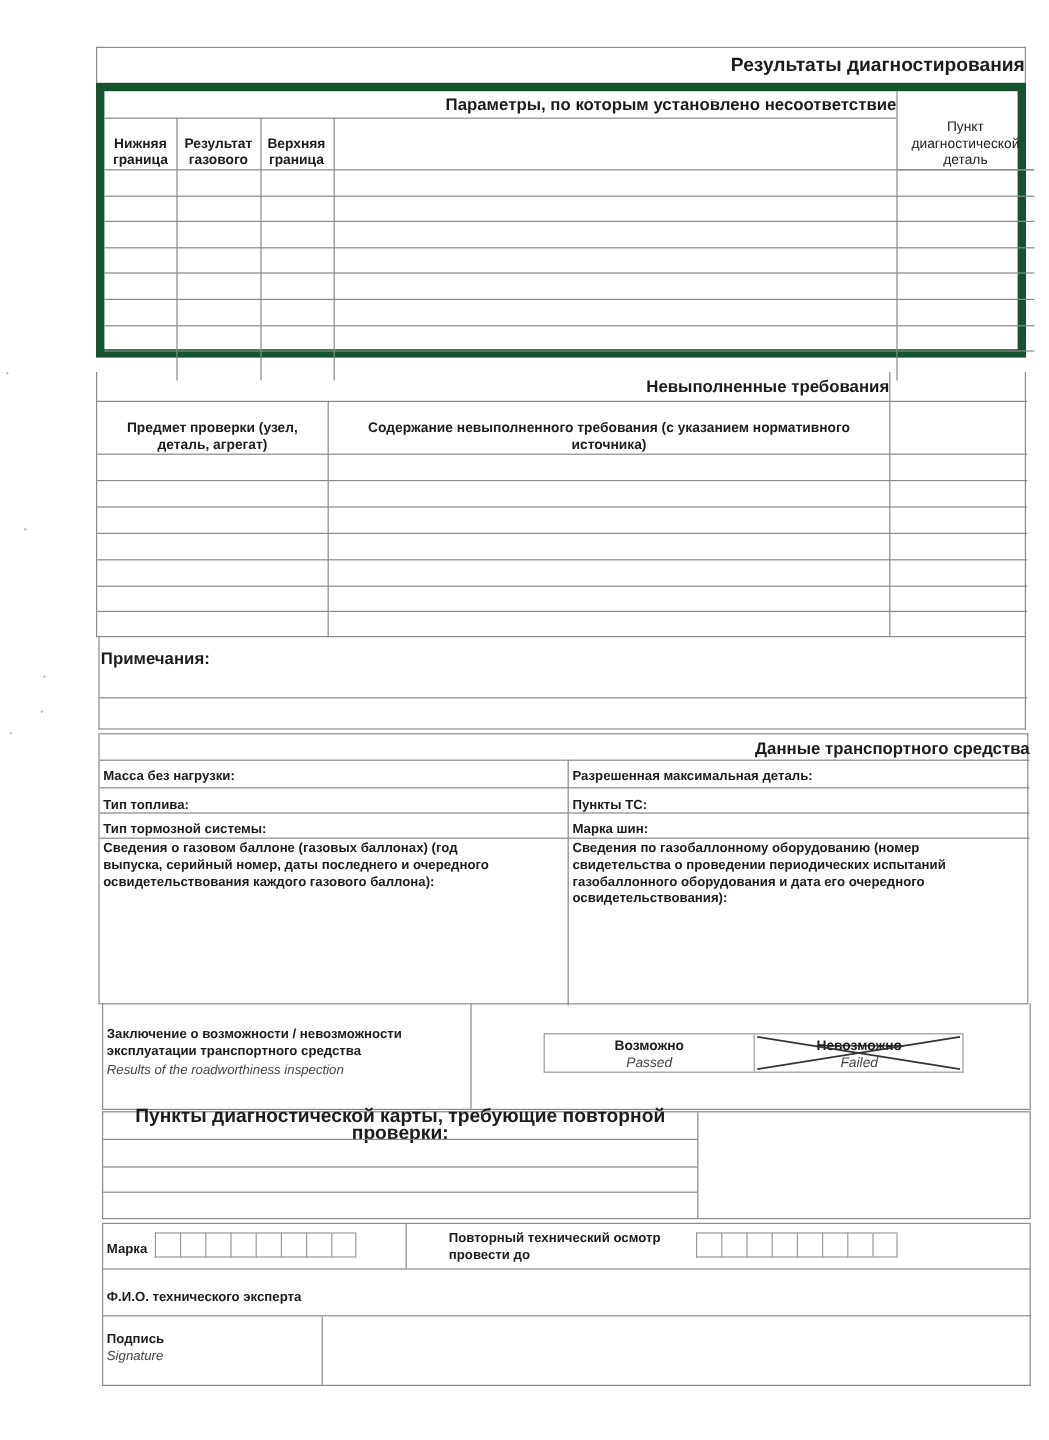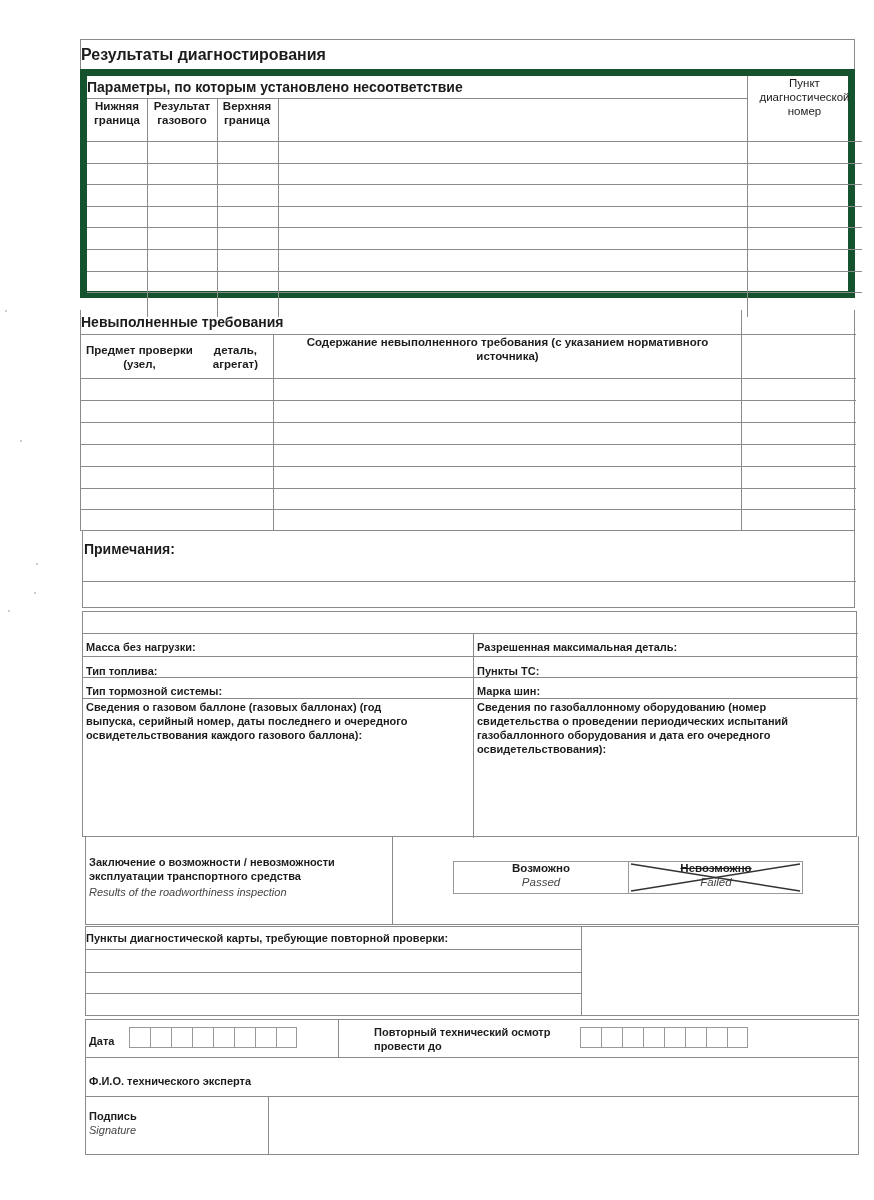--- a/index.html
+++ b/index.html
@@ -4,21 +4,21 @@
   <style>
     html, body { margin: 0; padding: 0; }
     body {
       width: 874px; height: 1200px; background: #ffffff; position: relative;
       font-family: "Liberation Sans", sans-serif; color: #1c1c1c; overflow: hidden;
     }
     .abs { position: absolute; box-sizing: border-box; }
     .b { border: 1px solid #8a8a8a; }
     .hl { position: absolute; height: 0; border-top: 1px solid #8a8a8a; }
     .vl { position: absolute; width: 0; border-left: 1px solid #8a8a8a; }
-    .center { display: flex; align-items: center; justify-content: flex-start; text-align: center; }
+    .center { display: flex; align-items: center; justify-content: flex-end; text-align: center; }
     .t-title { font-size: 16px; font-weight: bold; }
     .t-sub { font-size: 14px; font-weight: bold; }
     .t-hdr { font-size: 11.5px; font-weight: bold; line-height: 14px; }
     .t-hdr-n { font-size: 11.5px; line-height: 14px; }
     .t-lbl { font-size: 11px; font-weight: bold; line-height: 14px; }
     .t-ital { font-size: 11px; font-style: italic; color: #444; }
     .cell { position: absolute; box-sizing: border-box; }
     .dbox { display: inline-block; width: 21px; height: 21px; border: 1px solid #999; border-right: none; box-sizing: border-box; }
     .dbox:last-child { border-right: 1px solid #999; }
     .dots { position: absolute; width: 2px; height: 2px; background: #bbb; border-radius: 1px; }
@@ -41,21 +41,21 @@
   <div class="abs" style="left:80px;top:69px;width:775px;height:229px;border:7px solid #14532d">
 
     <div class="cell center" style="left:0;top:0;width:660px;height:22px">
       <span class="t-sub">Параметры, по которым установлено несоответствие</span>
     </div>
     <div class="hl" style="left:0;top:22px;width:660px"></div>
 
     <div class="cell center" style="left:661px;top:0;width:113px;height:65px;flex-direction:column">
       <span class="t-hdr-n">Пункт</span>
       <span class="t-hdr-n">диагностической</span>
-      <span class="t-hdr-n">номер</span>
+      <span class="t-hdr-n">деталь</span>
     </div>
     <div class="vl" style="left:660px;top:0;height:241px"></div>
 
     <div class="cell center" style="left:0;top:23px;width:60px;height:42px;flex-direction:column">
       <span class="t-hdr">Нижняя</span>
       <span class="t-hdr">граница</span>
     </div>
     <div class="cell center" style="left:61px;top:23px;width:68px;height:42px;flex-direction:column">
       <span class="t-hdr">Результат</span>
       <span class="t-hdr">газового</span>
@@ -135,21 +135,21 @@
         <div class="hl" style="left: 661px; top: 65px; width: 113px;"></div>
       </div>
   </div>
 
   <div class="abs" style="left:80px;top:310px;width:775px;height:221px;border:1px solid #8a8a8a;border-top:none">
     <div class="cell center" style="left:0;top:0;width:660px;height:24px">
       <span class="t-sub">Невыполненные требования</span>
     </div>
     <div class="hl" style="left:0;top:24px;width:775px"></div>
     <div class="vl" style="left:660px;top:0;height:221px"></div>
-    <div class="cell center" style="left:0;top:25px;width:192px;height:43px;flex-direction:row">
+    <div class="cell center" style="left:0;top:25px;width:192px;height:43px;flex-direction:column">
       <span class="t-hdr">Предмет проверки (узел,</span>
       <span class="t-hdr">деталь, агрегат)</span>
     </div>
     <div class="cell center" style="left:193px;top:25px;width:467px;height:43px;flex-direction:column">
       <span class="t-hdr">Содержание невыполненного требования (с указанием нормативного</span>
       <span class="t-hdr">источника)</span>
     </div>
     <div id="req-rows">
         <div class="hl" style="left: 0px; top: 68px; width: 775px;"></div>
         <div>
@@ -200,20 +200,23 @@
   <div class="abs" style="left:82px;top:531px;width:773px;height:77px;border:1px solid #8a8a8a;border-top:none">
     <div class="cell" style="left:1px;top:9px">
       <span style="font-size:14px;font-weight:bold">Примечания:</span>
     </div>
     <div class="cell" style="left:0;top:4px;width:773px;height:46px"></div>
     <div class="hl" style="left:0;top:50px;width:773px"></div>
     <div class="cell" style="left:0;top:51px;width:773px;height:26px"></div>
   </div>
 
   <div class="abs" style="left:82px;top:611px;width:775px;height:226px;border:1px solid #8a8a8a">
+    <div class="cell center" style="left:0;top:0;width:775px;height:21px">
+      <span class="t-sub">Данные транспортного средства</span>
+    </div>
     <div class="hl" style="left:0;top:21px;width:775px"></div>
     <div class="vl" style="left:390px;top:21px;height:205px"></div>
 
     <div class="cell" style="left:3px;top:22px;width:386px;height:21px;padding-top:3px">
       <span class="t-lbl">Масса без нагрузки:</span>
     </div>
     <div class="cell" style="left:394px;top:22px;width:380px;height:21px;padding-top:3px">
       <span class="t-lbl">Разрешенная максимальная деталь:</span>
     </div>
     <div class="hl" style="left:0;top:44px;width:775px"></div>
@@ -267,35 +270,35 @@
     <div class="cell" style="left:3px;top:19px;width:300px;display:flex;flex-direction:column">
       <span class="t-lbl">Заключение о возможности / невозможности</span>
       <span class="t-lbl">эксплуатации транспортного средства</span>
       <span class="t-ital" style="margin-top:3px">Results of the roadworthiness inspection</span>
     </div>
   </div>
 
   <div class="abs" style="left:85px;top:926px;width:774px;height:90px;border:1px solid #8a8a8a">
     <div class="vl" style="left:495px;top:0;height:88px"></div>
     <div class="cell center" style="left:0;top:0;width:495px;height:22px">
-      <span class="t-lbl" style="font-size:11px">Пункты диагностической карты, требующие повторной проверки:</span>
+      <span class="t-lbl" style="font-size:16px">Пункты диагностической карты, требующие повторной проверки:</span>
     </div>
     <div class="hl" style="left:0;top:22px;width:495px"></div>
     <div class="cell" style="left:0;top:23px;width:495px;height:22px"></div>
     <div class="hl" style="left:0;top:45px;width:495px"></div>
     <div class="cell" style="left:0;top:46px;width:495px;height:20px"></div>
     <div class="hl" style="left:0;top:66px;width:495px"></div>
     <div class="cell" style="left:0;top:67px;width:495px;height:21px"></div>
     <div class="cell" style="left:496px;top:0;width:277px;height:88px"></div>
   </div>
 
   <div class="abs" style="left:85px;top:1019px;width:774px;height:39px;border:1px solid #8a8a8a">
     <div class="vl" style="left:252px;top:0;height:37px"></div>
     <div class="cell" style="left:3px;top:11px">
-      <span class="t-lbl">Дата</span>
+      <span class="t-lbl">Марка</span>
     </div>
     <div class="cell" style="left:43px;top:7px;display:flex" id="date-boxes">
         <span class="dbox"></span>
         <span class="dbox"></span>
         <span class="dbox"></span>
         <span class="dbox"></span>
         <span class="dbox"></span>
         <span class="dbox"></span>
         <span class="dbox"></span>
         <span class="dbox"></span>

